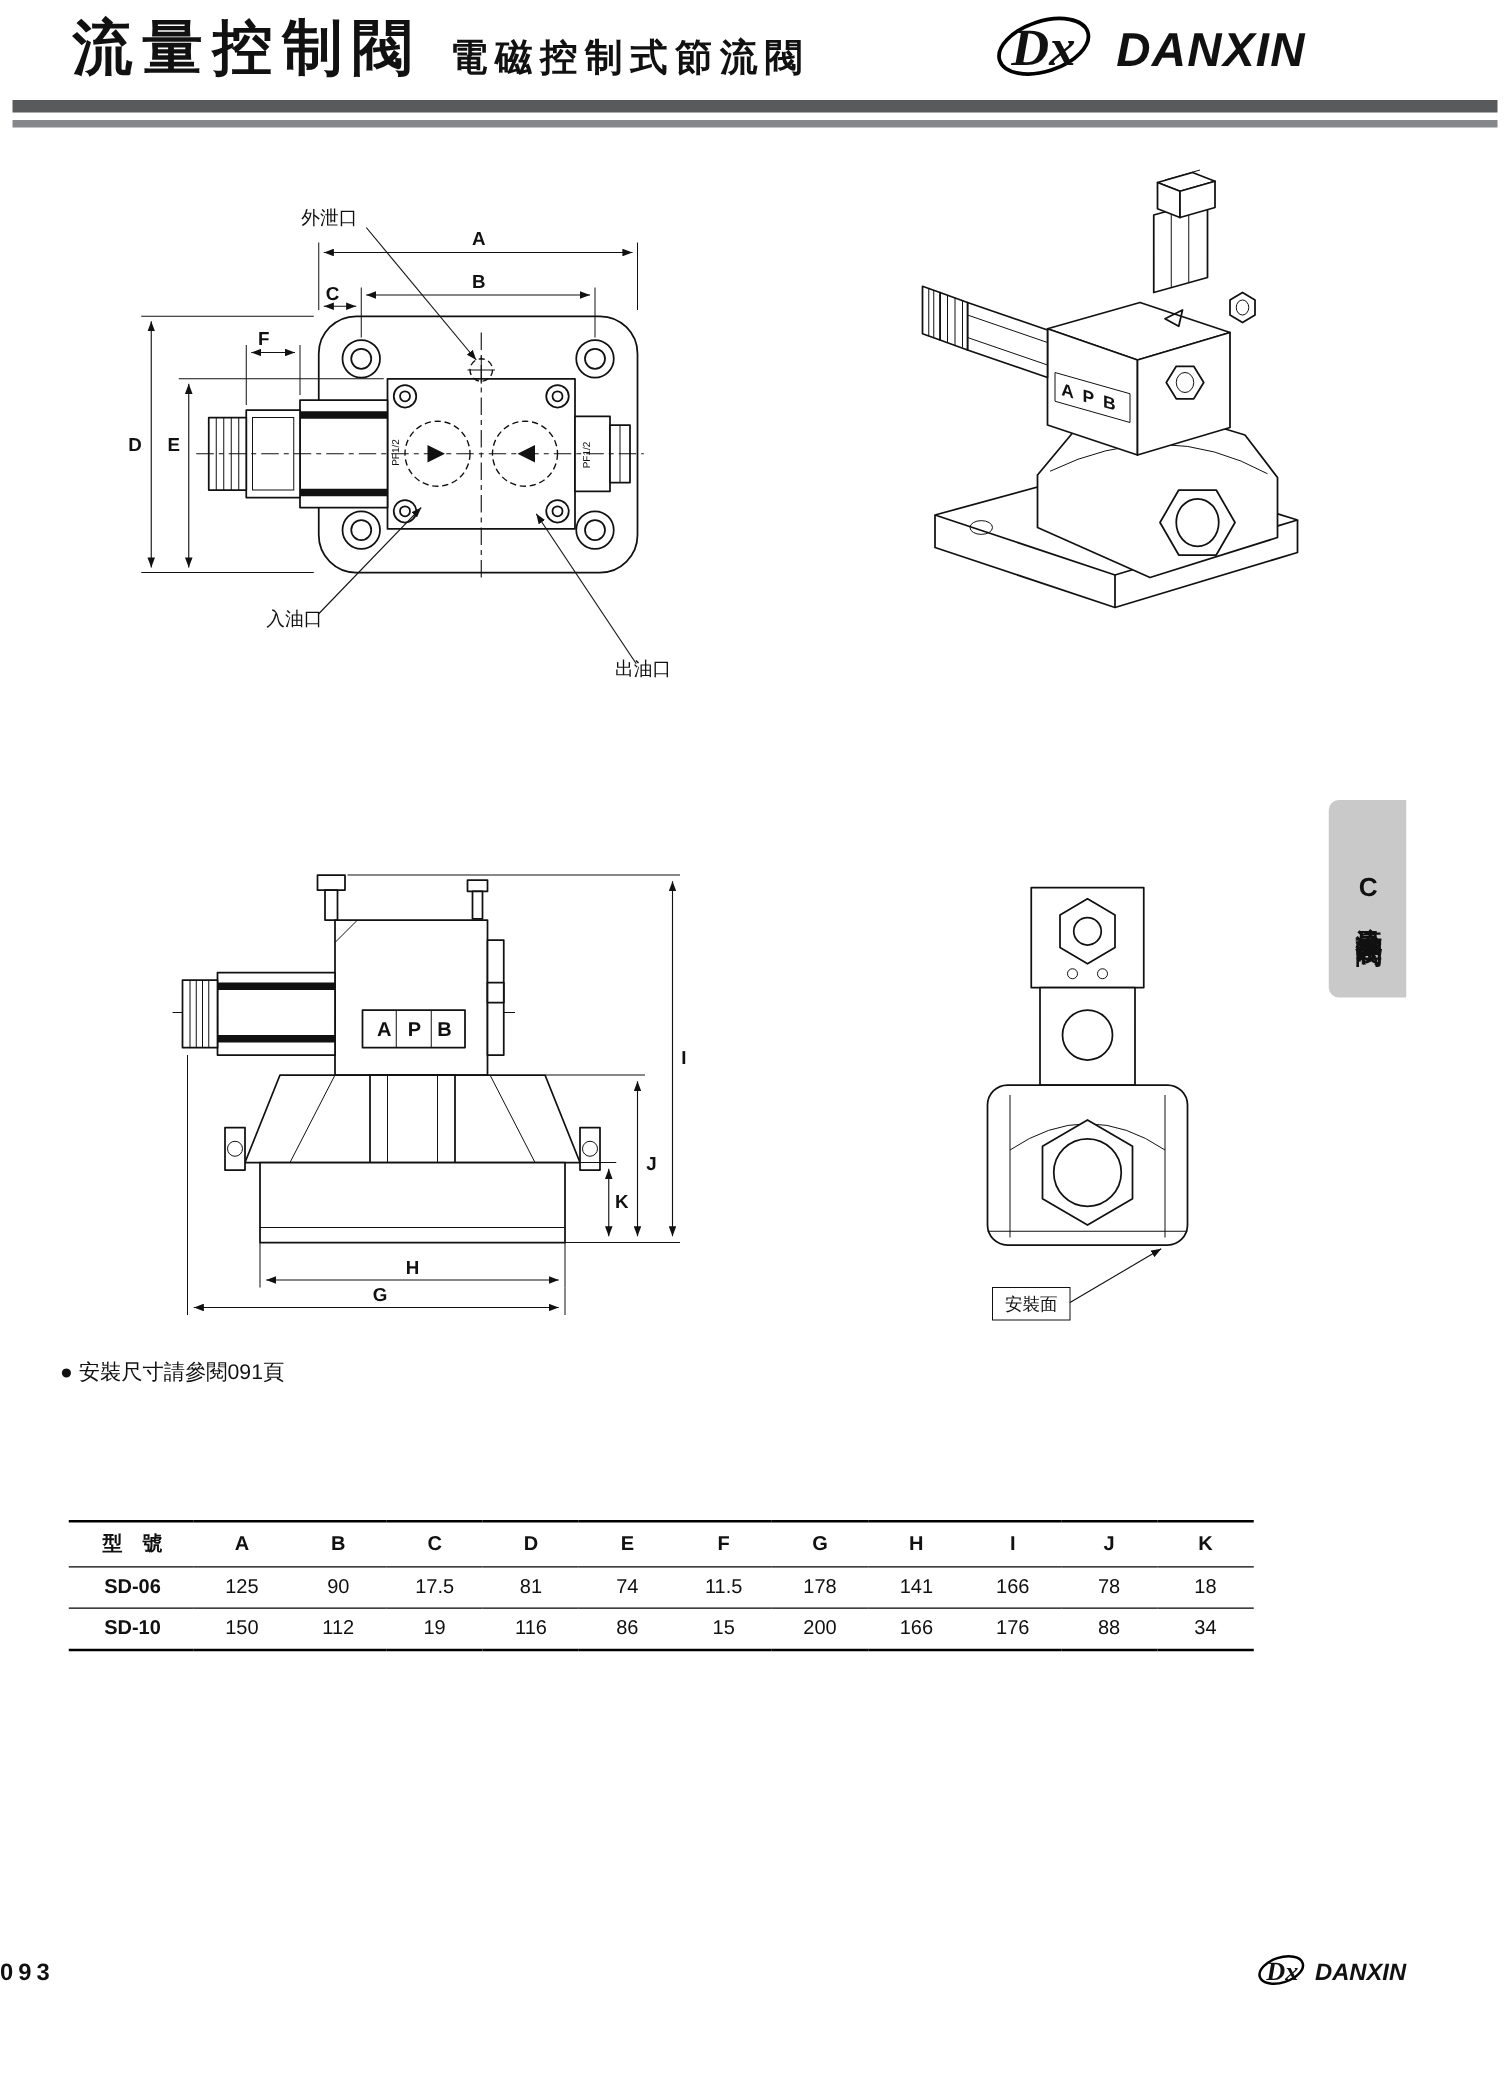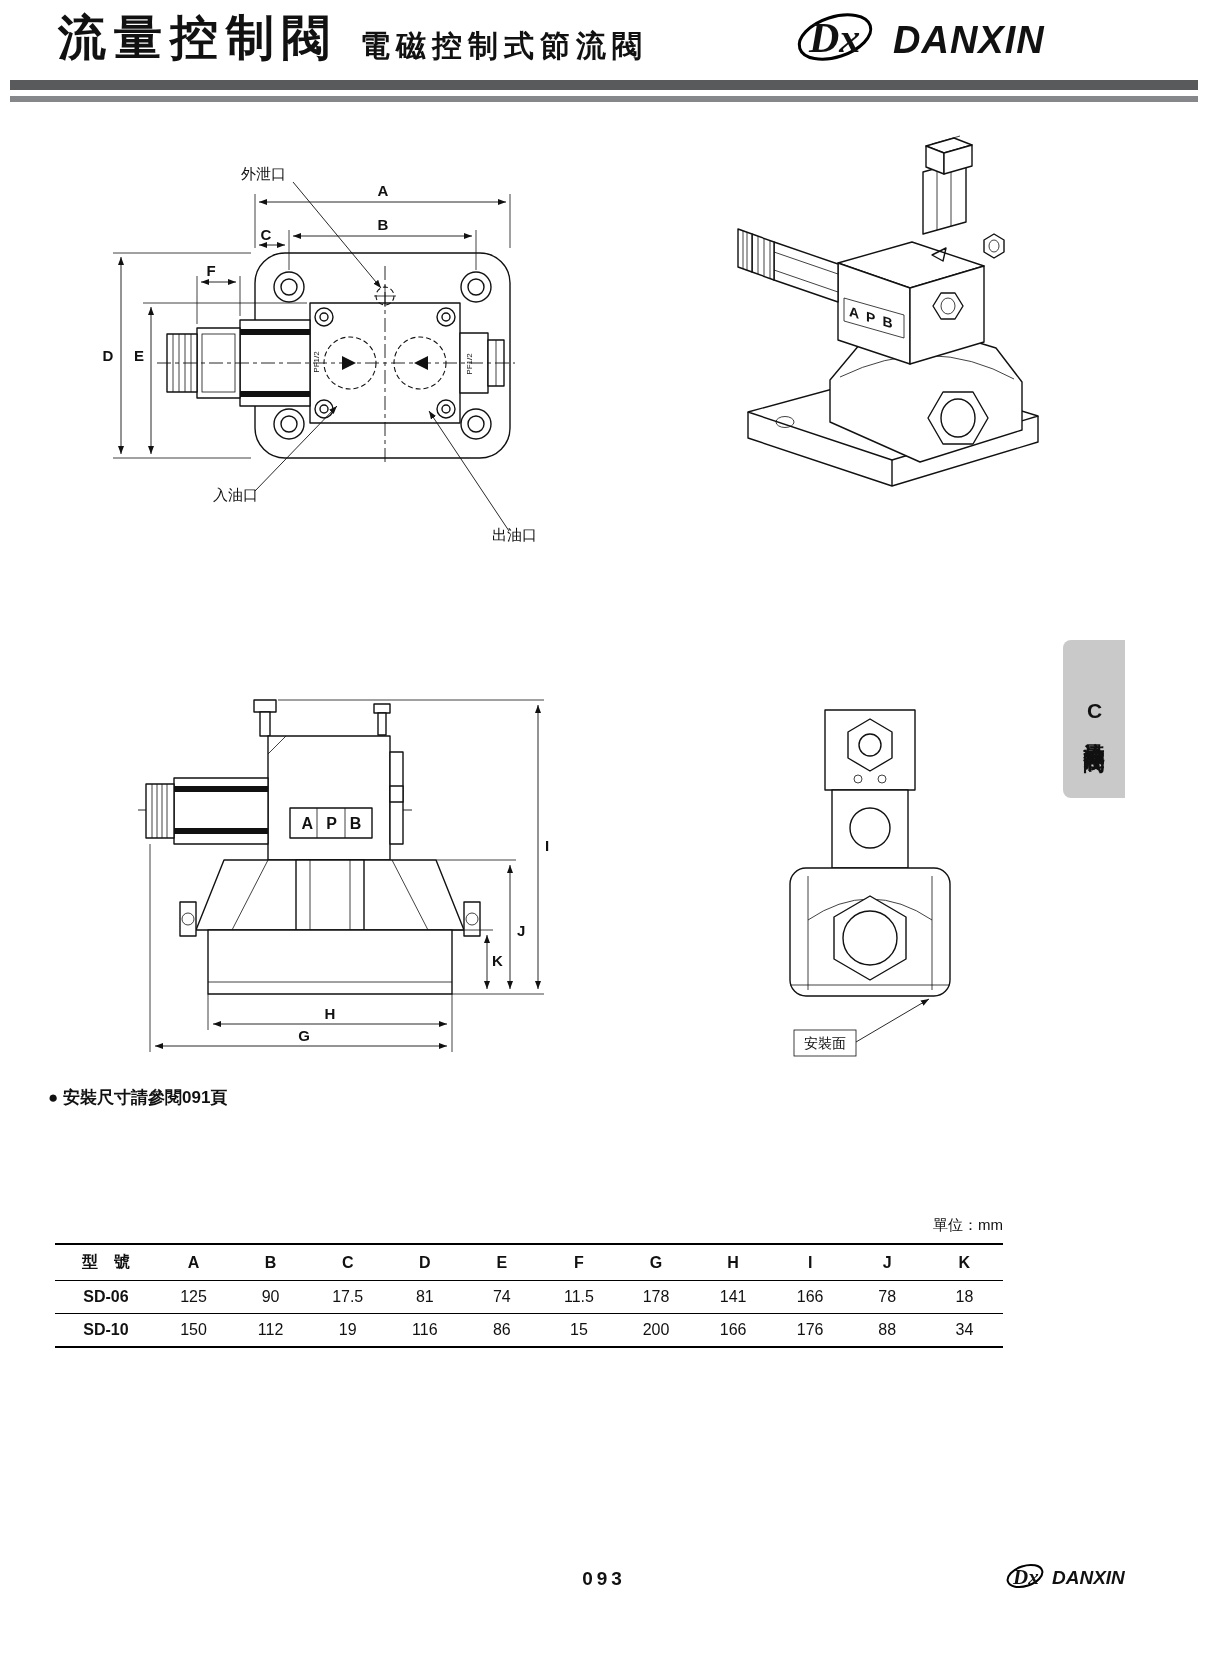--- a/index.html
+++ b/index.html
@@ -24,30 +24,30 @@
   .cjk14{font:14px "Liberation Sans",sans-serif}
   .tiny{font:8px "Liberation Sans",sans-serif}
   .apb{font:bold 16px "Liberation Sans",sans-serif;letter-spacing:13px}
   .apbiso{font:bold 14px "Liberation Sans",sans-serif;letter-spacing:7px}
   .logomark{font:italic bold 42px "Liberation Serif",serif}
   .logotext{font:italic bold 38px "Liberation Sans",sans-serif;letter-spacing:1px}
   .logomark-s{font:italic bold 21px "Liberation Serif",serif}
   .logotext-s{font:italic bold 19px "Liberation Sans",sans-serif}
   .side-tab{left:1063px;top:640px;width:62px;height:158px;background:#c9c9c9;border-radius:8px 0 0 8px;display:flex;align-items:center;justify-content:center}
   .side-tab span{writing-mode:vertical-rl;text-orientation:upright;font-weight:bold;font-size:21px;letter-spacing:3px}
-  .note{left:48px;top:1086px;font-size:17px;font-weight:bold}
+  .note{left:48px;top:1086px;font-size:17px;font-weight:normal}
   .tablewrap{left:55px;top:1216px;width:948px}
   .unit{text-align:right;font-size:15px;margin-bottom:8px}
   table{width:100%;border-collapse:collapse;table-layout:fixed;border-top:2px solid #000;border-bottom:2px solid #000}
   th,td{font-size:16px;padding:7px 4px;text-align:center}
   th{font-weight:bold}
   th.model,td.model{text-align:center;padding-left:6px;font-weight:bold}
   thead tr{border-bottom:1.5px solid #000}
   tbody tr:first-child{border-bottom:1.2px solid #000}
-  .pageno{left:0;right:0;top:1568px;text-align:center;font-size:19px;font-weight:bold;letter-spacing:4px}
+  .pageno{left:0;right:0;top:1568px;text-align:left;font-size:19px;font-weight:bold;letter-spacing:4px}
 </style>
 </head>
 <body>
 
 <div class="page">
 
   <div class="abs title">流量控制閥</div>
   <div class="abs subtitle">電磁控制式節流閥</div>
   <svg class="abs" style="left:795px;top:8px" width="345" height="58" viewBox="0 0 345 58">
     <ellipse cx="40" cy="29" rx="37" ry="20" fill="none" stroke="#000" stroke-width="3" transform="rotate(-18 40 29)"></ellipse>
@@ -279,21 +279,20 @@
     </g>
   </svg>
 
   <div class="abs side-tab">
     <span>C流量控制閥</span>
   </div>
 
   <div class="abs note">● 安裝尺寸請參閱091頁</div>
 
   <div class="abs tablewrap">
-    <div class="unit">單位：mm</div>
     <table>
       <colgroup>
         <col style="width:100px">
         <col>
           <col>
           <col>
           <col>
           <col>
           <col>
           <col>

